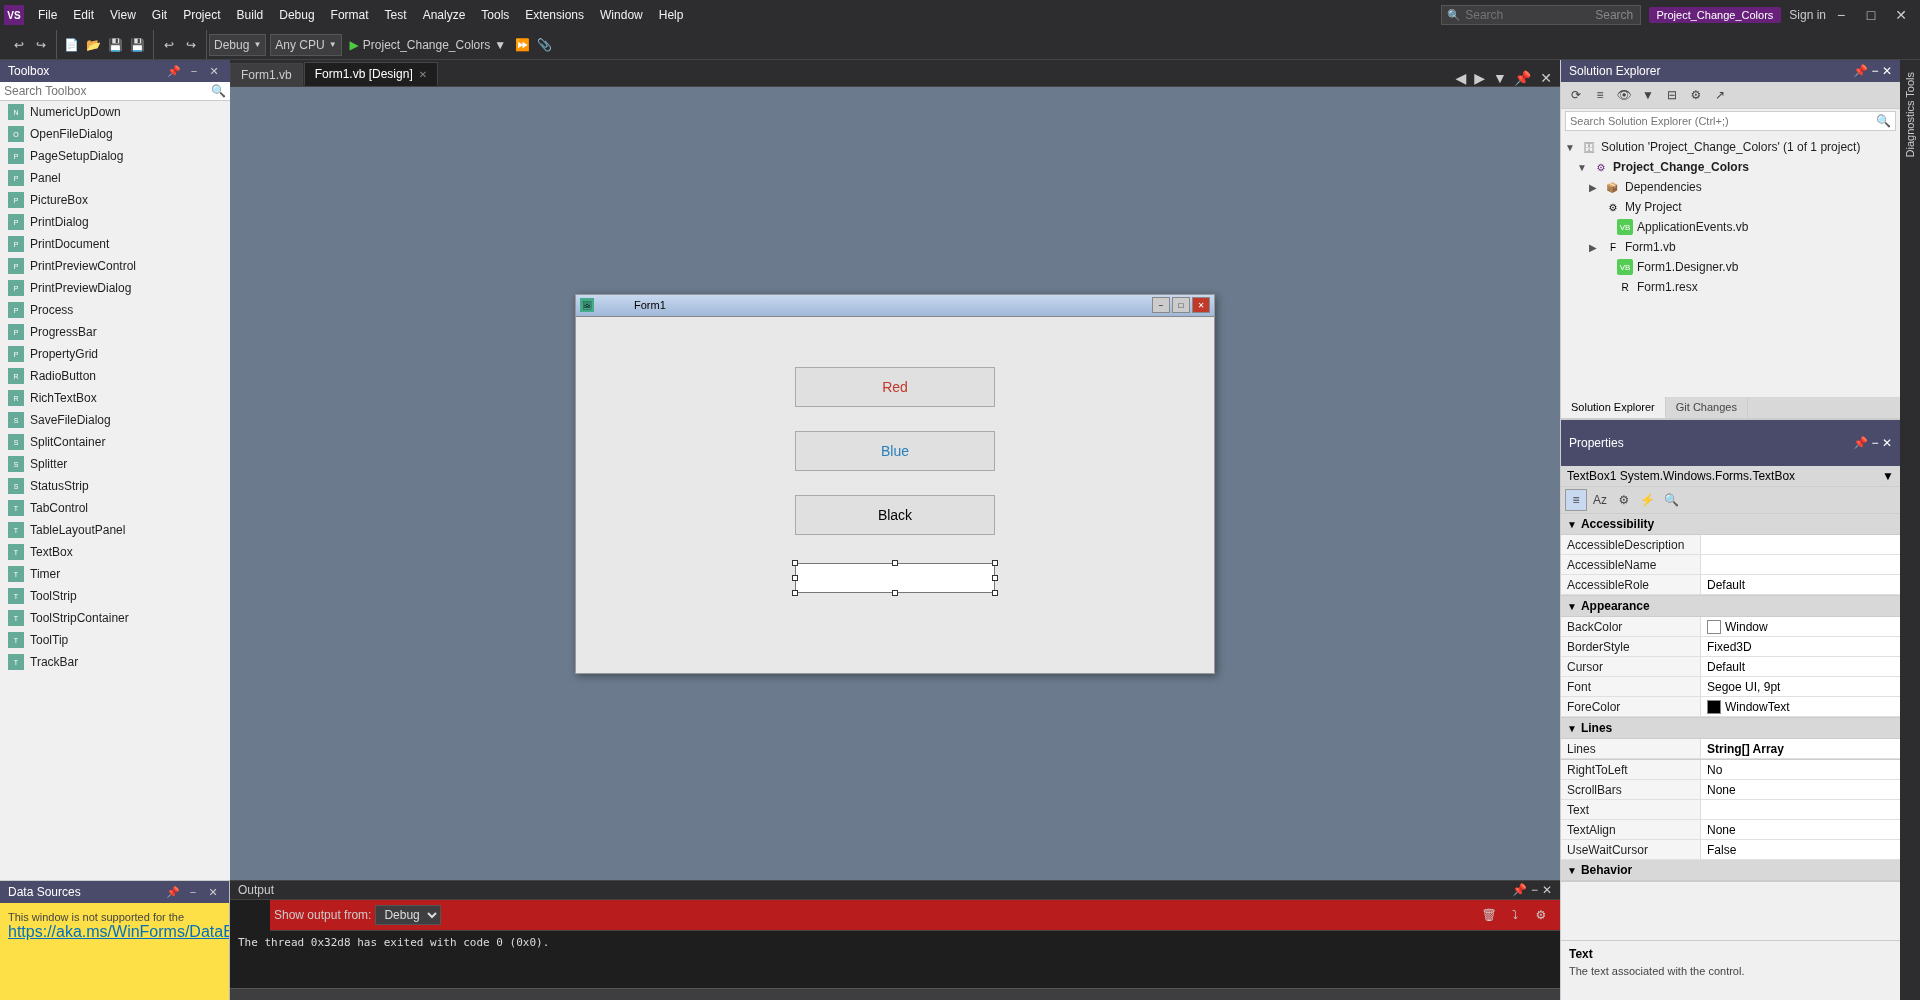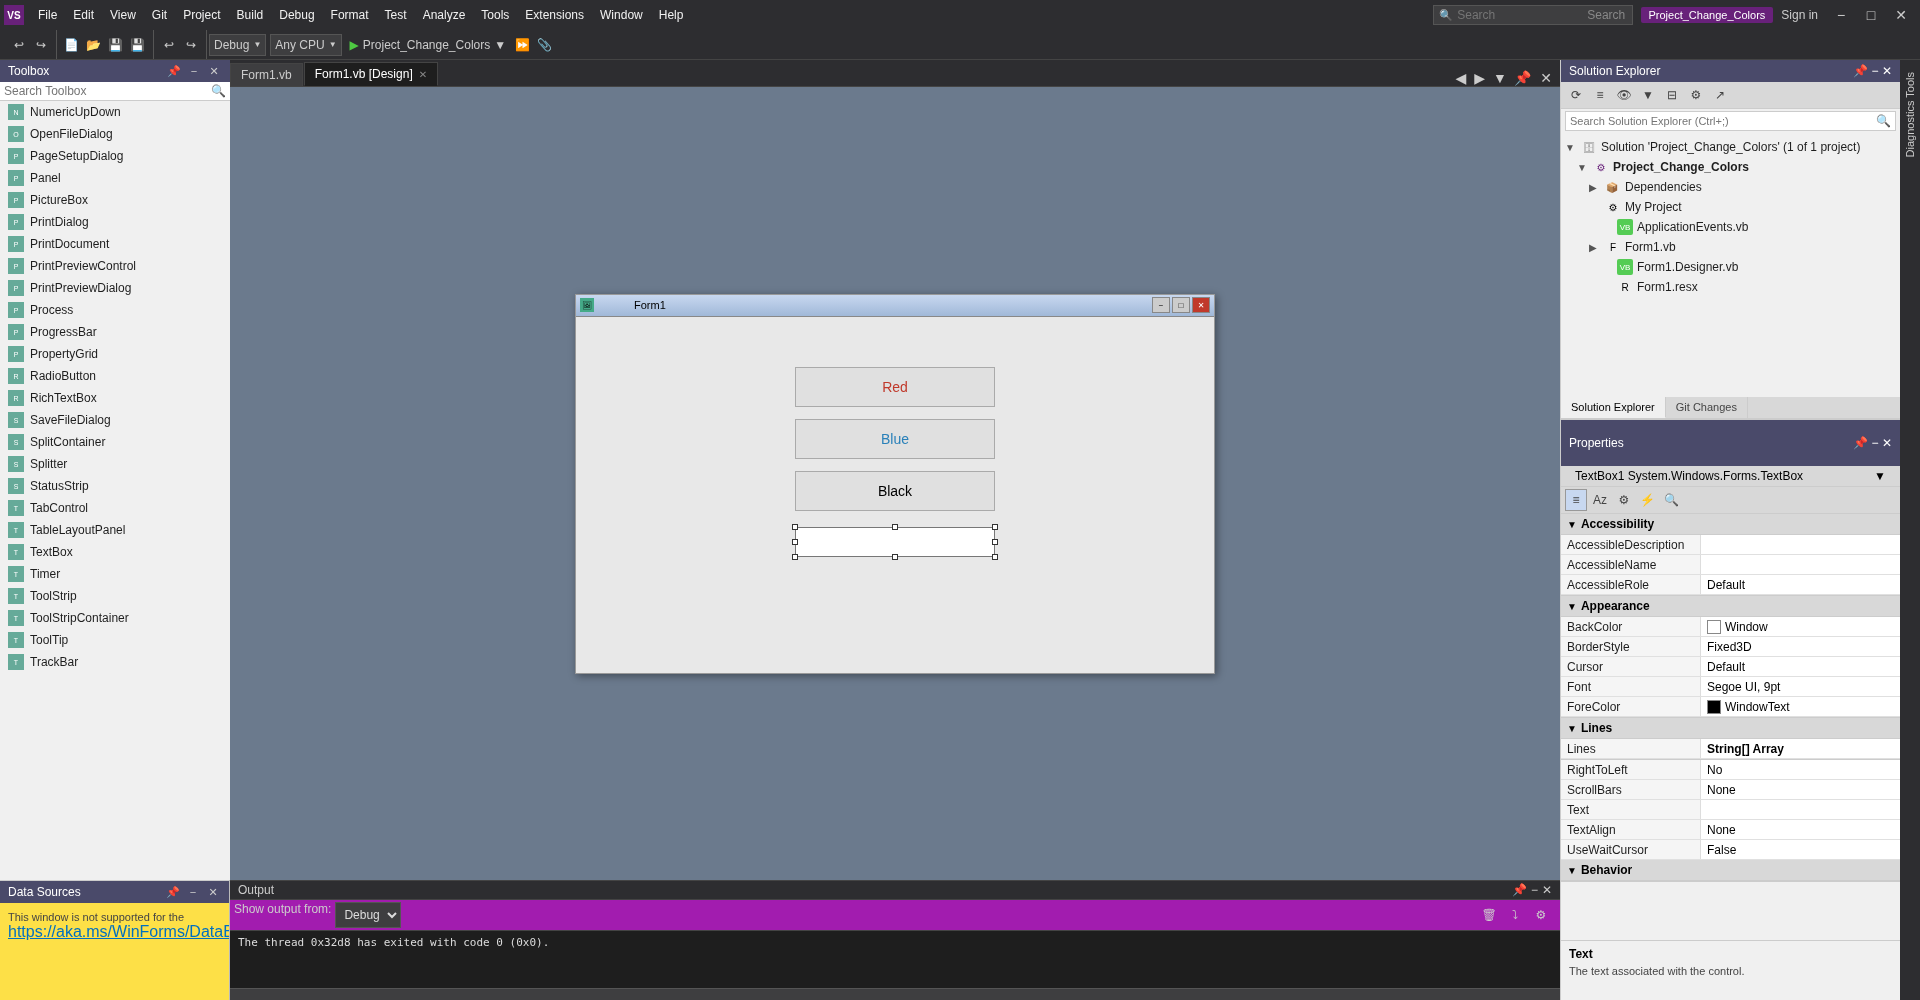--- a/index.html
+++ b/index.html
@@ -7,21 +7,21 @@
 
     
     .menu-bar { background: #2d2d30; color: #f1f1f1; display: flex; align-items: center; height: 30px; padding: 0 4px; flex-shrink: 0; }
     .menu-bar .vs-logo { width: 20px; height: 20px; margin-right: 6px; background: #68217a; display: flex; align-items: center; justify-content: center; font-size: 10px; color: white; font-weight: bold; }
     .menu-bar .menu-items { display: flex; }
     .menu-bar .menu-item { padding: 4px 8px; cursor: pointer; color: #f1f1f1; font-size: 12px; }
     .menu-bar .spacer { flex: 1; }
     .menu-bar .search-box { display: flex; align-items: center; background: #3e3e40; border: 1px solid #555; padding: 2px 6px; margin-right: 8px; color: #ccc; font-size: 12px; width: 200px; }
     .menu-bar .search-box input { background: transparent; border: none; outline: none; color: #ccc; font-size: 12px; width: 130px; }
     .menu-bar .title-badge { background: #68217a; color: white; padding: 2px 8px; font-size: 11px; margin-right: 8px; border-radius: 2px; }
-    .menu-bar .sign-in { color: #ccc; font-size: 12px; margin-right: 8px; cursor: pointer; }
+    .menu-bar .sign-in { color: #ccc; font-size: 12px; cursor: pointer; }
     .menu-bar .win-controls { display: flex; }
     .menu-bar .win-btn { width: 30px; height: 30px; display: flex; align-items: center; justify-content: center; color: #ccc; cursor: pointer; font-size: 14px; }
 
     
     .toolbar { background: #2d2d30; border-bottom: 1px solid #444; height: 30px; display: flex; align-items: center; padding: 0 4px; flex-shrink: 0; }
     .toolbar .tb-group { display: flex; align-items: center; border-right: 1px solid #555; padding: 0 4px; height: 100%; }
     .toolbar .tb-btn { width: 22px; height: 22px; display: flex; align-items: center; justify-content: center; color: #ccc; cursor: pointer; font-size: 12px; border-radius: 2px; }
     .toolbar .dropdown-btn { display: flex; align-items: center; background: #3e3e40; border: 1px solid #555; padding: 2px 4px; color: #ccc; font-size: 12px; cursor: pointer; height: 22px; margin: 0 2px; }
     .toolbar .dropdown-btn .arrow { margin-left: 4px; font-size: 8px; }
     .toolbar .run-btn { display: flex; align-items: center; background: transparent; color: #ccc; font-size: 12px; cursor: pointer; padding: 2px 6px; border-radius: 2px; }
@@ -65,37 +65,37 @@
     
     .design-canvas-area { flex: 1; background: #6b7a8d; overflow: hidden; position: relative; }
     .design-canvas-bg { position: absolute; top: 0; left: 0; right: 0; bottom: 0; background: #6b7a8d; display: flex; align-items: center; justify-content: center; }
     .form-window { background: #e8e8e8; border: 1px solid #999; box-shadow: 2px 2px 8px rgba(0,0,0,0.4); width: 640px; min-height: 380px; position: relative; margin: 20px auto; }
     .form-titlebar { background: linear-gradient(to bottom, #c8d8f0, #a0b8d8); display: flex; align-items: center; height: 22px; padding: 0 4px; border-bottom: 1px solid #888; }
     .form-titlebar .form-icon { width: 14px; height: 14px; background: #4a8; margin-right: 4px; font-size: 8px; display: flex; align-items: center; justify-content: center; }
     .form-titlebar .form-title { font-size: 11px; color: #000; flex: 1; padding-left: 36px; }
     .form-titlebar .form-btns { display: flex; gap: 2px; }
     .form-titlebar .fb { width: 18px; height: 16px; background: #ccc; border: 1px solid #888; display: flex; align-items: center; justify-content: center; font-size: 8px; cursor: pointer; }
     .form-titlebar .fb.close { background: #c0392b; color: white; }
-    .form-body { padding: 20px; display: flex; flex-direction: column; align-items: center; gap: 12px; padding-top: 50px; }
+    .form-body { padding: 20px; display: flex; flex-direction: column; align-items: center; gap: 24px; padding-top: 50px; }
     .form-button { width: 200px; height: 40px; background: #e0e0e0; border: 1px solid #aaa; display: flex; align-items: center; justify-content: center; font-size: 14px; cursor: pointer; }
     .form-button.red { color: #c0392b; }
     .form-button.blue { color: #2980b9; }
     .form-button.black { color: #000; }
     .form-textbox-selected { width: 200px; height: 30px; background: white; border: 1px solid #777; position: relative; }
     .selection-handle { width: 6px; height: 6px; background: white; border: 1px solid #333; position: absolute; }
 
     
     .output-panel { background: #1e1e1e; color: #dcdcdc; height: 120px; flex-shrink: 0; display: flex; flex-direction: column; border-top: 1px solid #444; }
     .output-header { background: #2d2d30; display: flex; align-items: center; padding: 2px 8px; border-bottom: 1px solid #444; flex-shrink: 0; }
     .output-header .output-title { color: #ccc; font-size: 12px; flex: 1; }
     .output-header .output-controls { display: flex; gap: 4px; }
     .output-header .oc-btn { color: #ccc; font-size: 12px; cursor: pointer; }
     .output-content { flex: 1; overflow-y: auto; padding: 4px 8px; font-size: 11px; font-family: 'Consolas', monospace; }
     .output-content .output-line { line-height: 1.5; color: #dcdcdc; }
-    .output-filter { display: flex; padding: 2px 4px; background: #a21caf; border-bottom: 1px solid #444; flex-shrink: 0; }
+    .output-filter { display: flex; align-items: center; padding: 2px 4px; background: #b91c1c; border-bottom: 1px solid #444; flex-shrink: 0; margin-left: 40px; }
     .output-filter .filter-label { color: #ccc; font-size: 12px; margin-right: 4px; }
     .output-filter select { background: #3e3e40; color: #dcdcdc; border: 1px solid #555; font-size: 12px; padding: 1px 4px; }
     .output-toolbar { display: flex; align-items: center; padding: 2px 4px; gap: 4px; }
     .output-toolbar .otb-btn { width: 22px; height: 22px; display: flex; align-items: center; justify-content: center; color: #ccc; cursor: pointer; font-size: 12px; }
     .scrollbar-h { height: 12px; background: #3e3e40; border-top: 1px solid #555; }
 
     
     .right-panel { width: 340px; display: flex; flex-direction: column; background: #f0f0f0; border-left: 1px solid #ccc; flex-shrink: 0; }
     .solution-panel { flex: 0 0 360px; display: flex; flex-direction: column; border-bottom: 1px solid #ccc; }
     .sol-header { background: #4a4a6a; color: white; display: flex; align-items: center; justify-content: space-between; padding: 4px 8px; flex-shrink: 0; }
@@ -108,21 +108,21 @@
     .tree-item .expand { width: 16px; font-size: 10px; color: #555; }
     .tree-item .t-icon { width: 16px; height: 16px; margin-right: 4px; display: flex; align-items: center; justify-content: center; font-size: 10px; flex-shrink: 0; }
     .tree-item .t-label { font-size: 12px; color: #1e1e1e; }
     .sol-tabs { display: flex; border-bottom: 1px solid #ccc; background: #d8d8d8; flex-shrink: 0; }
     .sol-tab { padding: 4px 10px; font-size: 11px; cursor: pointer; color: #444; border-right: 1px solid #ccc; }
     .sol-tab.active { background: #f0f0f0; color: #000; border-bottom: 1px solid #f0f0f0; }
 
     
     .props-panel { flex: 1; display: flex; flex-direction: column; overflow: hidden; }
     .props-header { background: #4a4a6a; color: white; display: flex; align-items: center; justify-content: space-between; padding: 16px 8px; flex-shrink: 0; }
-    .props-target { background: #d8d8d8; border-bottom: 1px solid #ccc; padding: 3px 14px; font-size: 12px; display: flex; align-items: center; flex-shrink: 0; }
+    .props-target { background: #d8d8d8; border-bottom: 1px solid #ccc; padding: 3px 6px; font-size: 12px; display: flex; align-items: center; flex-shrink: 0; }
     .props-toolbar { background: #d8d8d8; display: flex; align-items: center; padding: 2px 4px; gap: 2px; border-bottom: 1px solid #ccc; flex-shrink: 0; }
     .props-toolbar .pt-btn { width: 22px; height: 22px; display: flex; align-items: center; justify-content: center; cursor: pointer; font-size: 12px; color: #444; border: 1px solid transparent; }
     .props-toolbar .pt-btn.active { border-color: #999; background: #c8d8f0; }
     .props-list { flex: 1; overflow-y: auto; font-size: 12px; }
     .props-section { background: #e8e8e8; border-bottom: 1px solid #ccc; }
     .props-section-header { display: flex; align-items: center; padding: 3px 6px; font-weight: bold; font-size: 12px; background: #d8d8d8; cursor: pointer; border-bottom: 1px solid #ccc; }
     .props-section-header .sec-icon { margin-right: 4px; font-size: 10px; }
     .props-row { display: flex; border-bottom: 1px solid #e0e0e0; min-height: 20px; }
     .props-row .prop-name { width: 140px; padding: 2px 6px; background: #f5f5f5; border-right: 1px solid #ddd; color: #1e1e1e; flex-shrink: 0; font-size: 12px; display: flex; align-items: center; }
     .props-row .prop-value { flex: 1; padding: 2px 6px; background: white; font-size: 12px; display: flex; align-items: center; }

